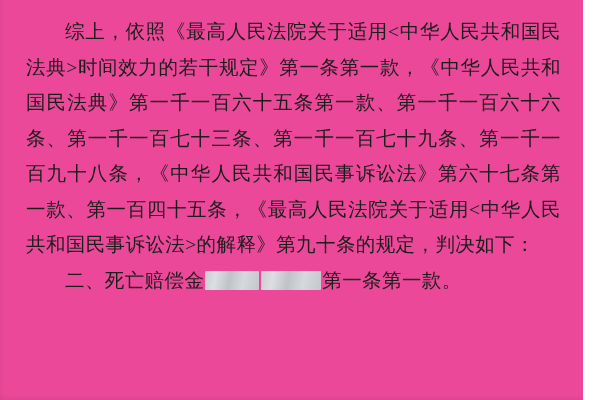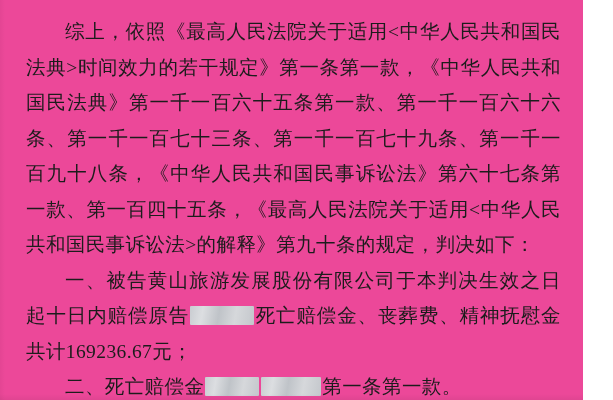--- a/index.html
+++ b/index.html
@@ -66,23 +66,20 @@
 <body>
 
 <div class="page">
 
   <div class="doc-body">
 
     <p class="para">
       <span>综上，依照《最高人民法院关于适用&lt;中华人民共和国民法典&gt;时间效力的若干规定》第一条第一款，《中华人民共和国民法典》第一千一百六十五条第一款、第一千一百六十六条、第一千一百七十三条、第一千一百七十九条、第一千一百九十八条，《中华人民共和国民事诉讼法》第六十七条第一款、第一百四十五条，《最高人民法院关于适用&lt;中华人民共和国民事诉讼法&gt;的解释》第九十条的规定，判决如下：</span>
     </p>
 
-    <p class="para">
-      <span>一、被告黄山旅游发展股份有限公司于本判决生效之日起十日内赔偿原告</span><span class="redact w1"></span><span>死亡赔偿金、丧葬费、精神抚慰金共计169236.67元；</span>
-    </p>
 
     <p class="para">
       <span>二、死亡赔偿金</span><span class="redact w2"></span><span class="redact w3"></span><span>第一条第一款。</span>
     </p>
 
   </div>
 
   <div class="scan-edge"></div>
   <div class="scan-edge-left"></div>
 </div>

